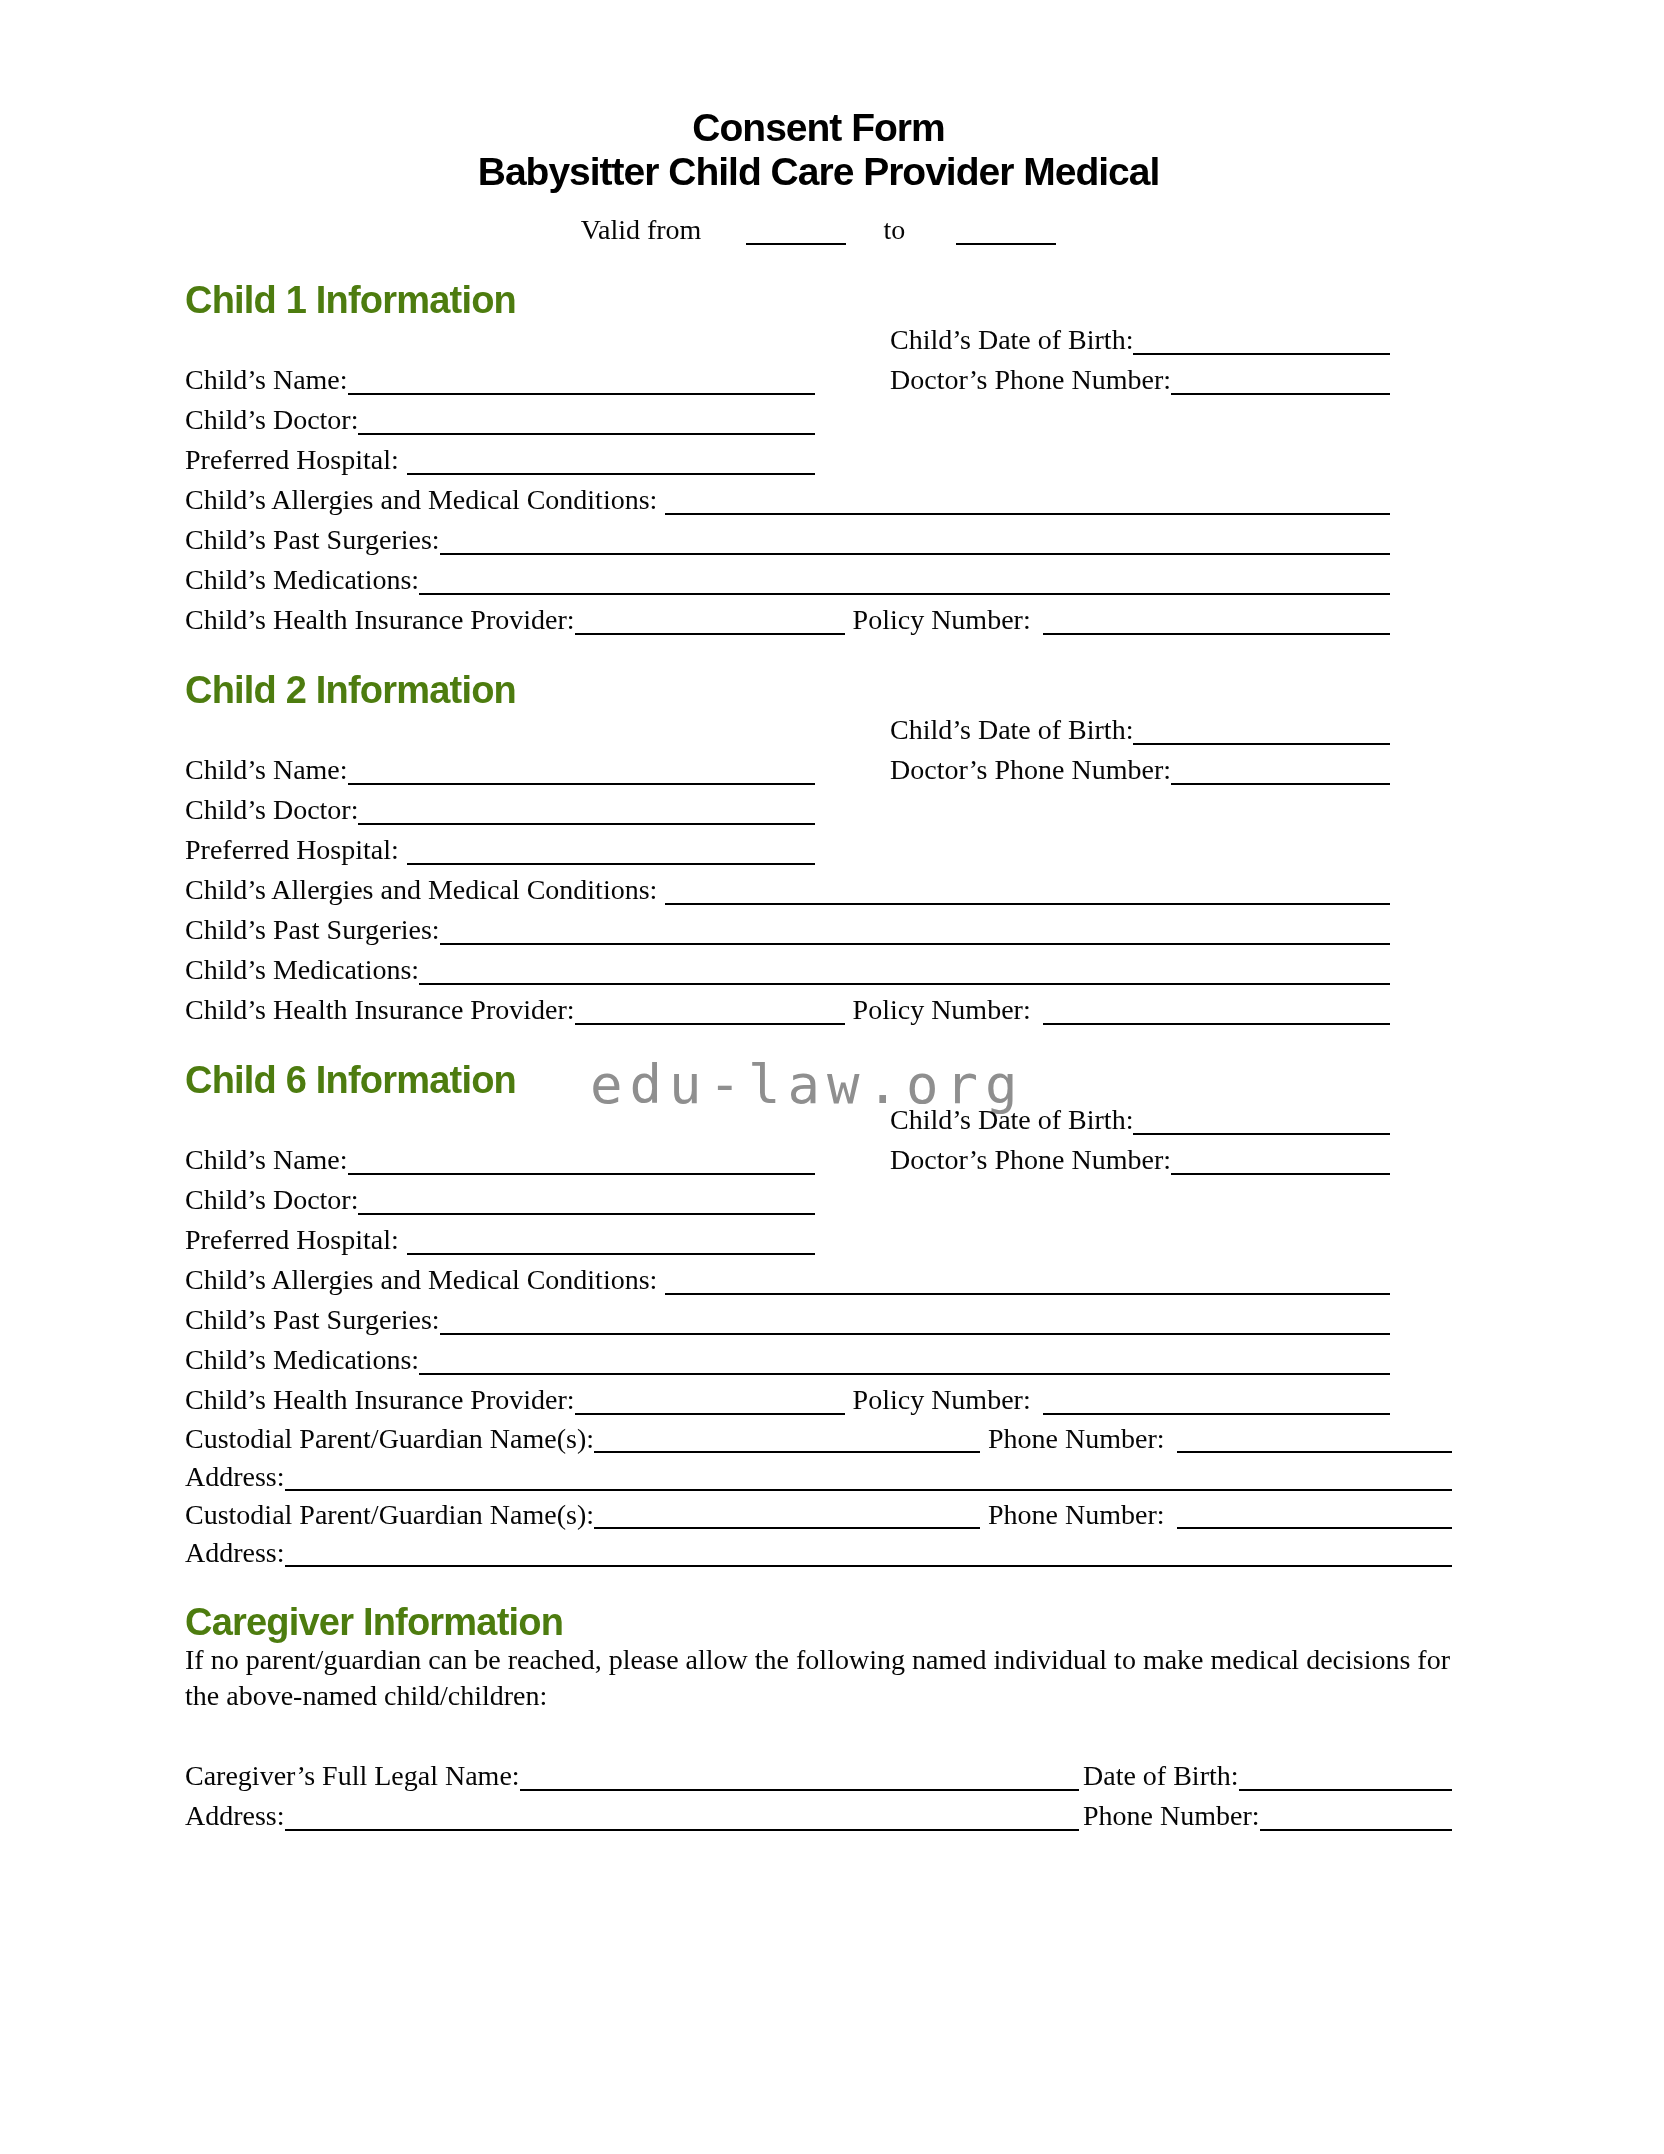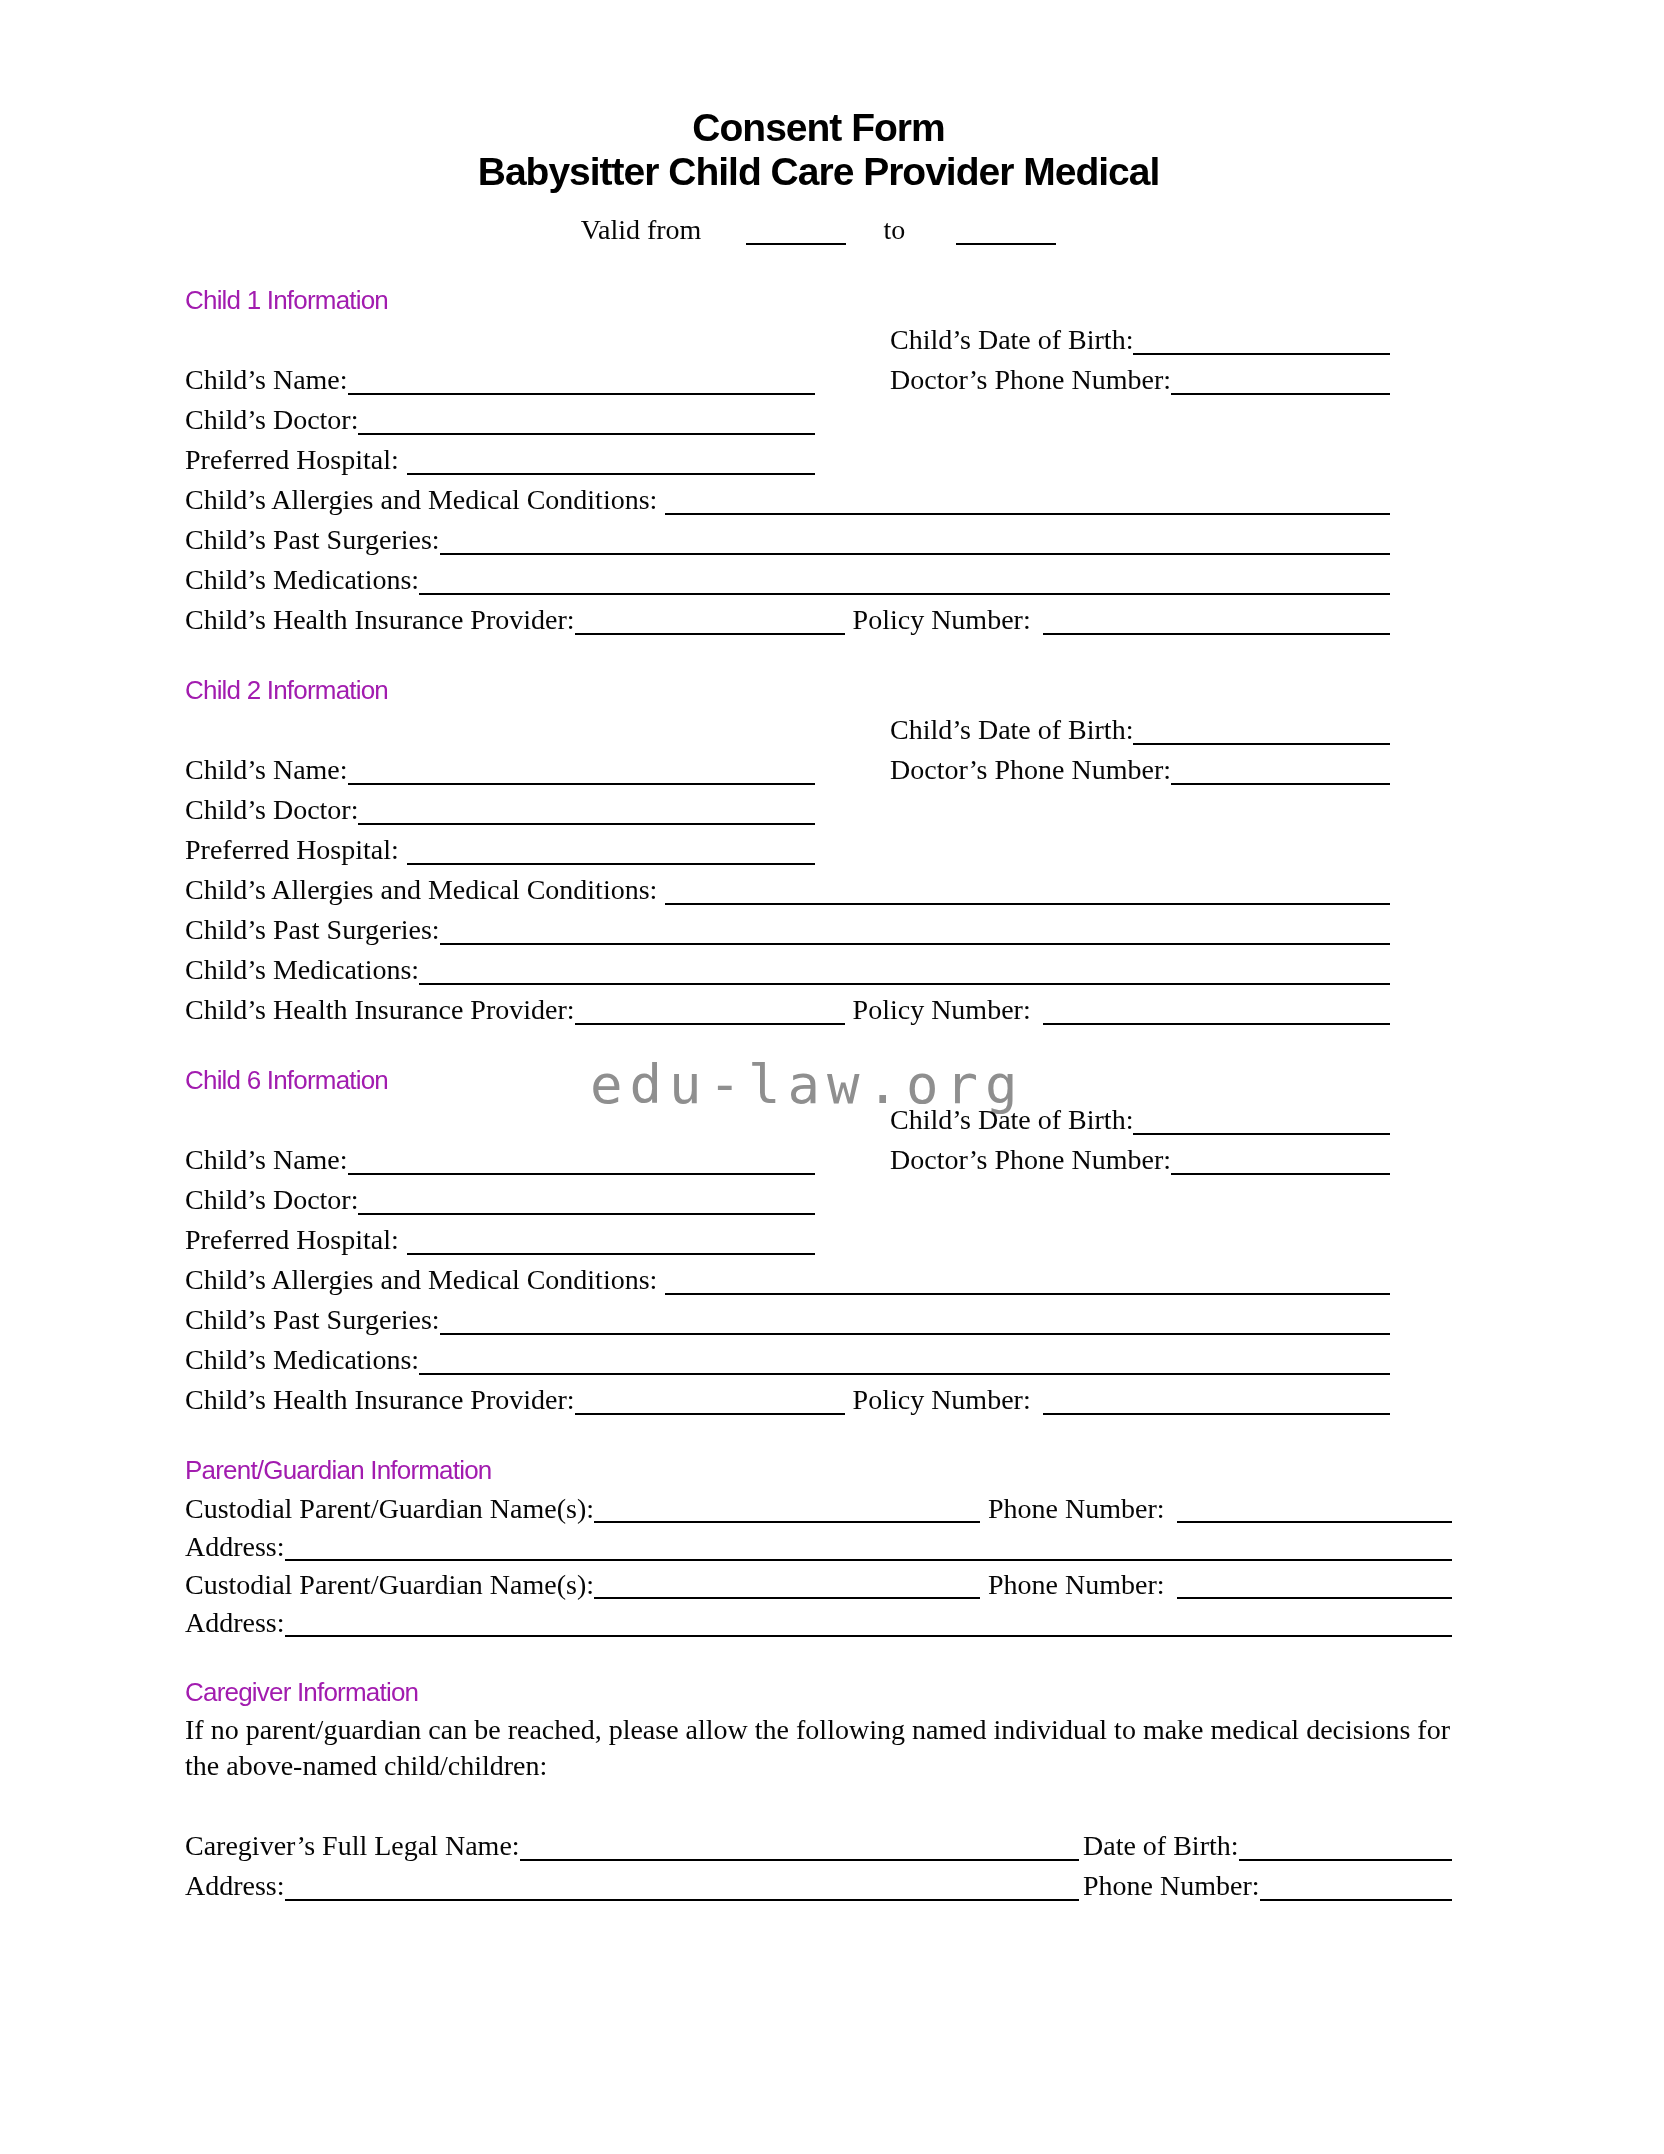--- a/index.html
+++ b/index.html
@@ -32,25 +32,25 @@
     margin-top: 16px;
     display: flex;
     justify-content: center;
     align-items: flex-end;
     font-size: 28px;
     line-height: 40px;
     gap: 37px;
   }
   .sec-heading {
     font-family: "Liberation Sans", sans-serif;
-    font-weight: 400;
-    font-size: 26px;
+    font-weight: 700;
+    font-size: 38px;
     line-height: 40px;
     letter-spacing: -0.8px;
-    color: #a21caf;
+    color: #4d7c0f;
     margin-top: 30px;
   }
   .csec { position: relative; }
   .frow {
     display: flex;
     align-items: flex-end;
     font-size: 28px;
     line-height: 40px;
     white-space: nowrap;
   }
@@ -272,21 +272,20 @@
       </div>
       <div class="frow">
         <span class="lbl">Child’s Health Insurance Provider:</span>
         <span class="blank" style="width:270px"></span>
         <span class="lbl ml8">Policy Number:</span>
         <span class="blank grow ml12"></span>
       </div>
     </div>
 
     <div>
-      <div class="sec-heading">Parent/Guardian Information</div>
       <div class="frow prow">
         <div class="pleft">
           <span class="lbl">Custodial Parent/Guardian Name(s):</span>
           <span class="blank grow"></span>
         </div>
         <span class="lbl ml8">Phone Number:</span>
         <span class="blank grow ml12"></span>
       </div>
       <div class="frow prow">
         <span class="lbl">Address:</span>

